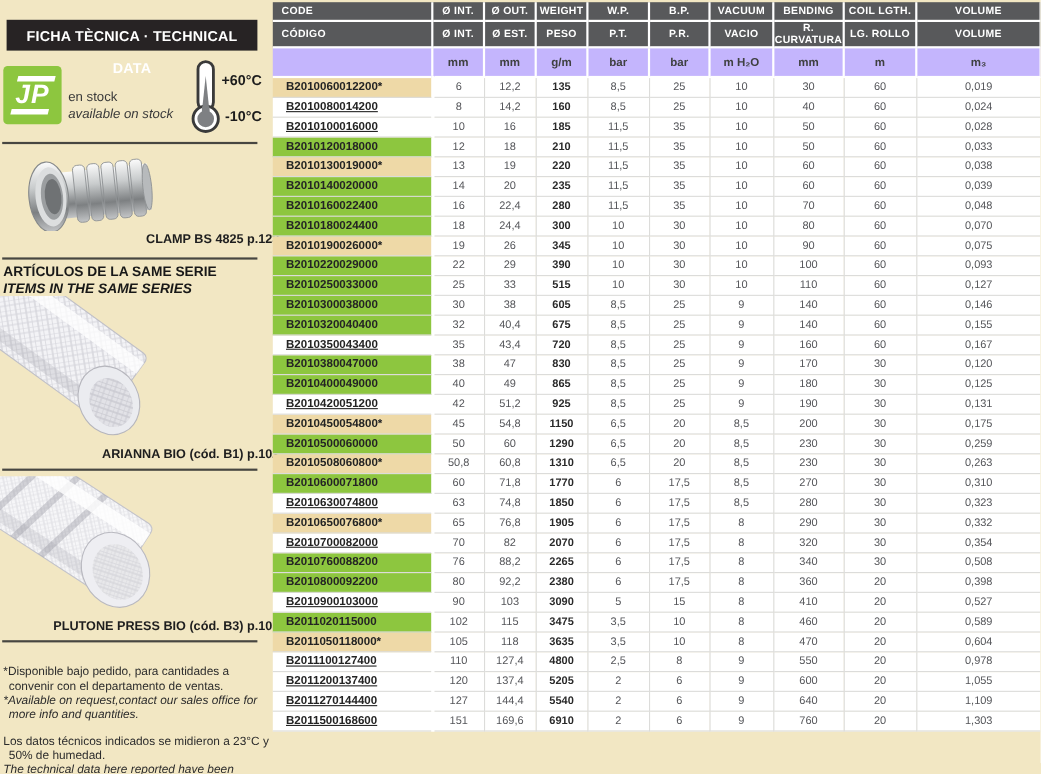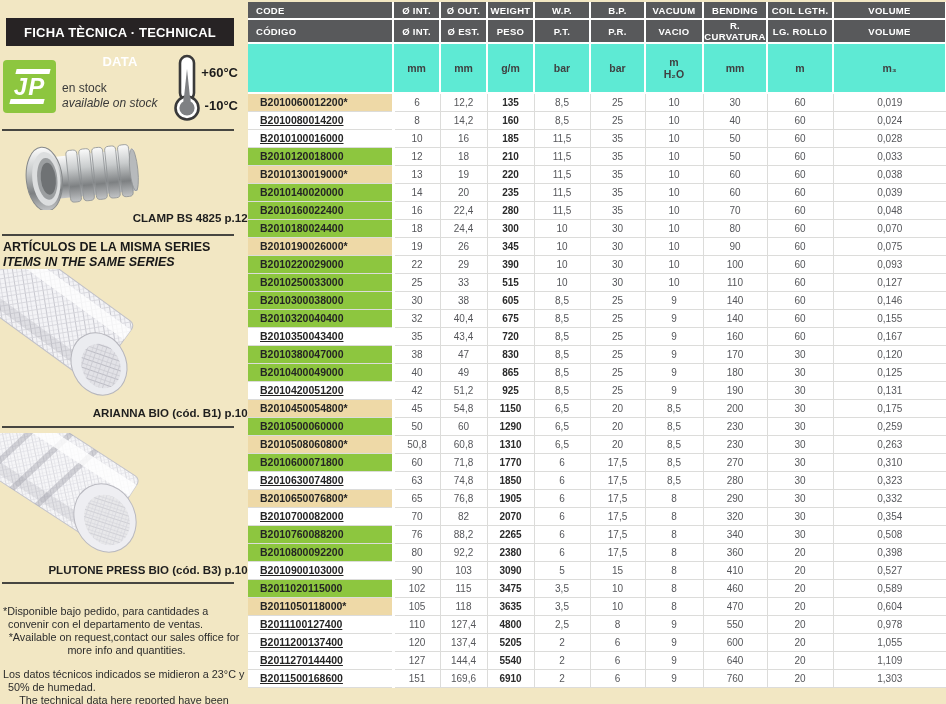--- a/index.html
+++ b/index.html
@@ -37,35 +37,35 @@
   .caption{position:absolute;right:14px;font-weight:bold;font-size:11.5px;color:#1e1e1e;white-space:nowrap;text-align:right;}
   .cap-fitting{top:199px;}
   .cap-hose1{top:394px;}
   .cap-hose2{top:551px;}
   .series{position:absolute;left:3px;top:227px;font-weight:bold;font-size:12.5px;color:#181818;line-height:15px;}
   .series .en{font-style:italic;}
   .img-hose1{position:absolute;left:0px;top:256px;}
   .img-hose2{position:absolute;left:0px;top:420px;}
   .footnotes{position:absolute;left:3px;top:592px;width:242px;font-size:10.8px;color:#2c2c2c;line-height:13px;}
   .footnotes p{margin:0;padding-left:5px;text-indent:-5px;}
-  .footnotes p.en{text-align:center;}
+  .footnotes p.en{font-style:italic;}
   .footnotes p.gap{margin-top:11px;}
   
   .table-wrap{position:absolute;left:248px;top:2px;width:698px;}
   table{border-collapse:collapse;table-layout:fixed;width:698px;}
   thead tr.hdr th{
     background:#58595b;color:#fff;font-size:9.5px;font-weight:bold;
     height:16px;border-right:2px solid #fff;border-bottom:2px solid #fff;
     text-align:center;letter-spacing:.3px;padding:0;
   }
   thead tr.hdr th.first{text-align:left;padding-left:8px;}
   thead tr.units td{
-    background:#5eead4;color:#3f4041;font-size:10.5px;font-weight:bold;
+    background:#c4b5fd;color:#3f4041;font-size:10.5px;font-weight:bold;
     height:13px;border-right:2px solid #fff;border-bottom:2px solid #fff;
-    text-align:center;padding:12px;
+    text-align:center;padding:6px;
   }
   thead th:last-child,thead td:last-child{border-right:none;}
   tbody td{
     height:17px;font-size:10px;color:#55565a;text-align:center;
     border-bottom:1px solid #dcdcda;border-right:1px solid #dcdcda;
     background:#fff;padding:0;line-height:17px;
   }
   tbody td:last-child{border-right:none;}
   tbody td.code{
     text-align:left;padding-left:12px;font-weight:bold;color:#242424;
@@ -131,21 +131,21 @@
         <ellipse cx="24" cy="37" rx="14" ry="27" fill="#dcdedf"></ellipse>
         <ellipse cx="25" cy="37" rx="10" ry="21" fill="#9b9ea0"></ellipse>
         <ellipse cx="26" cy="37" rx="7.5" ry="16" fill="#6f7274"></ellipse>
       </g>
     </svg>
     <div class="caption cap-fitting">CLAMP BS 4825 p.123</div>
 
     <div class="rule r2"></div>
 
     <div class="series">
-      <div class="es">ARTÍCULOS DE LA MISMA SERIES</div>
+      <div class="es">ARTÍCULOS DE LA SAME SERIE</div>
       <div class="en">ITEMS IN THE SAME SERIES</div>
     </div>
 
     <svg class="img-hose1" width="140" height="135" viewBox="0 0 140 135">
       <defs>
         <pattern id="mesh1" width="9" height="9" patternUnits="userSpaceOnUse" patternTransform="rotate(45)">
           <rect width="9" height="9" fill="#f3f3f6"></rect>
           <path d="M0 0H9M0 4.5H9" stroke="#c7c7ce" stroke-width="1.1"></path>
           <path d="M0 0V9M4.5 0V9" stroke="#d6d6dc" stroke-width="0.9"></path>
         </pattern>

